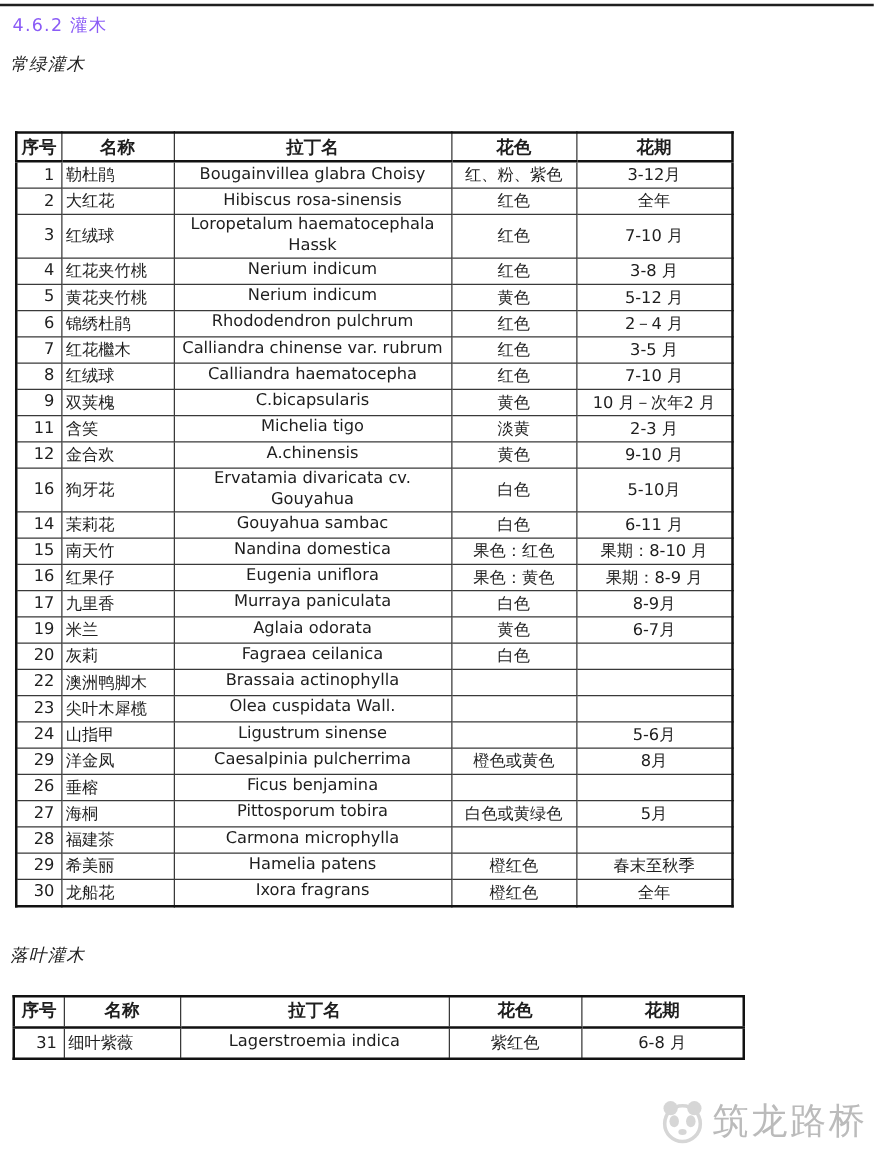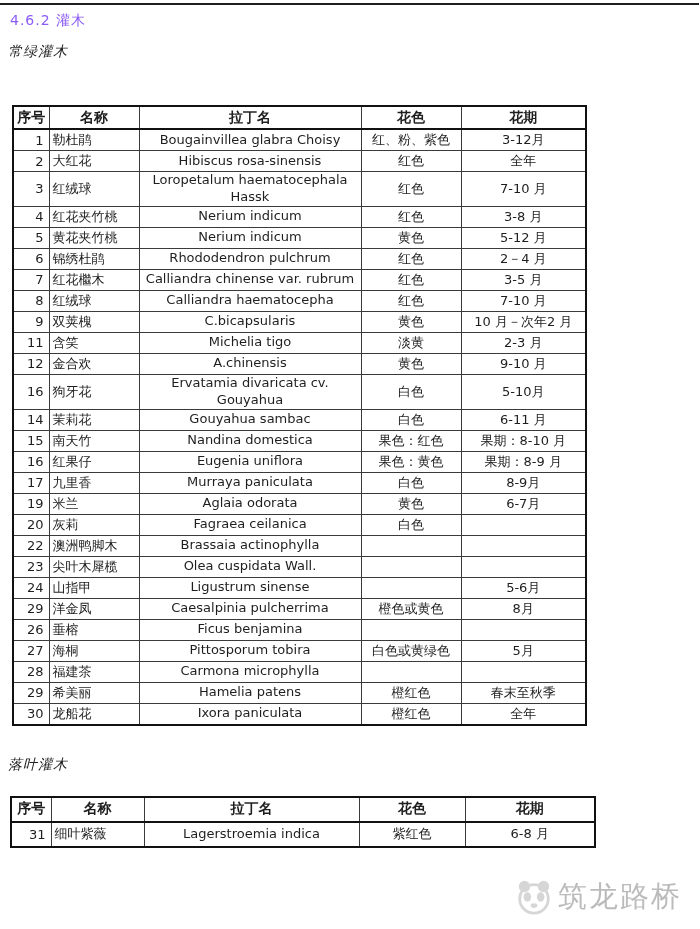--- a/index.html
+++ b/index.html
@@ -59,21 +59,21 @@
   }
   #table-1 td{height:20px;}
   #table-2 td{height:23px;}
   #table-2 th{height:23px;}
   td.col-0{text-align:right;padding-right:5px;}
   td.col-1{text-align:left;}
   td.col-2{text-align:center;white-space:normal;line-height:1.3;}
   td.col-3,td.col-4{text-align:center;}
   .watermark{
     position:absolute;
-    right:18px;bottom:12px;
+    right:6px;bottom:12px;
     display:flex;align-items:center;gap:5px;
     color:rgba(150,150,150,0.65);
     font-size:29px;
     letter-spacing:2px;
     pointer-events:none;
   }
   .watermark svg{display:block;opacity:0.55;}
 </style>
 </head>
 <body>
@@ -280,21 +280,21 @@
       <tr>
         <td class="col-0">29</td>
         <td class="col-1">希美丽</td>
         <td class="col-2">Hamelia patens</td>
         <td class="col-3">橙红色</td>
         <td class="col-4">春末至秋季</td>
       </tr>
       <tr>
         <td class="col-0">30</td>
         <td class="col-1">龙船花</td>
-        <td class="col-2">Ixora paniculata</td>
+        <td class="col-2">Ixora fragrans</td>
         <td class="col-3">橙红色</td>
         <td class="col-4">全年</td>
       </tr>
     </tbody>
 </table>
 
 <div class="table-caption" id="caption-2">落叶灌木</div>
 
 <table id="table-2">
   <colgroup>

